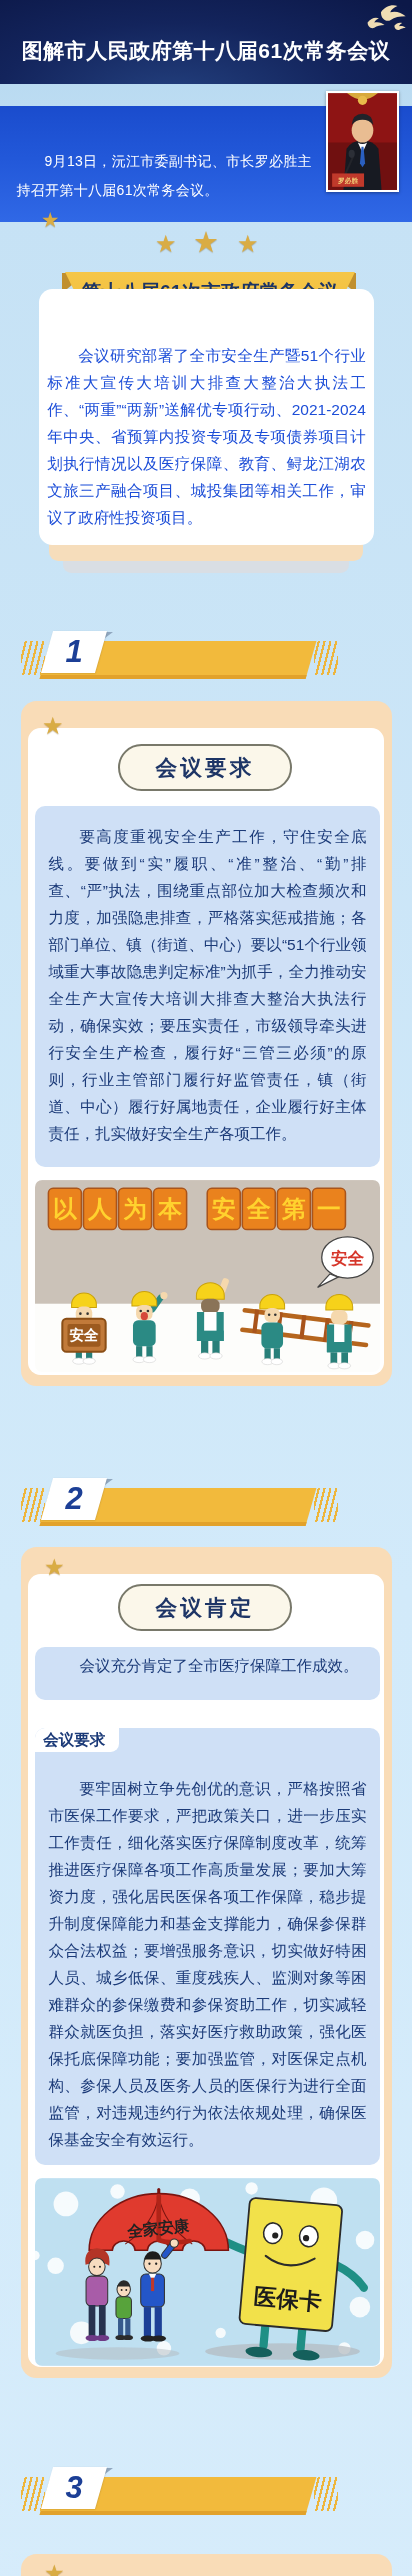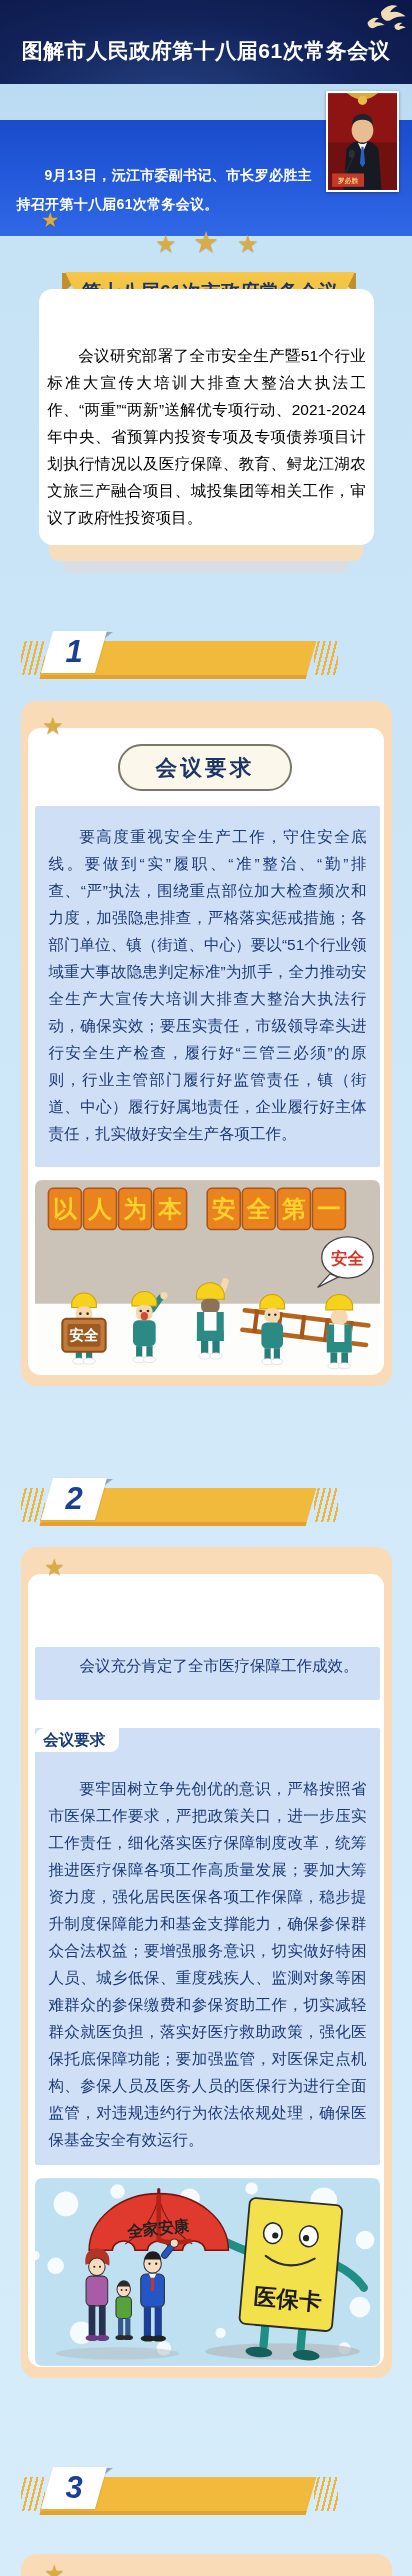--- a/index.html
+++ b/index.html
@@ -12,22 +12,22 @@
 
   
   #hdr { left:0; top:0; width:412px; height:84px;
     background:radial-gradient(ellipse 319px 134px at 42% 115%, #23407e 0%, #13245c 55%, #0c1848 100%); }
   #page-title { position:absolute; left:0; top:37px; width:412px; text-align:center;
     color:#ffffff; font-size:21px; font-weight:bold; letter-spacing:0.5px; }
   .dove { fill:#f0ddb4; }
   #hdr-doves { right:4.1px; top:3.1px; }
 
   
-  #band { left:0; top:120px; width:412px; height:116px;
-    background:linear-gradient(180deg,#1a4ccd 0%,#2258d9 45%,#3068e6 100%);font-weight:bold; }
+  #band { left:0; top:106px; width:412px; height:116px;
+    background:linear-gradient(180deg,#1a4ccd 0%,#2258d9 45%,#3068e6 100%); }
   #intro-text { position:absolute; left:16.5px; top:27px; width:309px; color:#ffffff;
     font-size:14px; line-height:29px; text-indent:2em; letter-spacing:0.3px; }
   #photo { left:326px; top:91px; width:69px; height:97px; background:#fff;
     border:2.1px solid #ffffff; box-shadow:0 1px 3.1px rgba(0,0,0,.35); }
   #photo svg { display:block; }
 
   
   .gstar { color:#d9ac44; text-shadow:0 1px 1px rgba(120,80,10,.35); line-height:1; }
 
   
@@ -38,21 +38,21 @@
     background:linear-gradient(180deg,#f5c648 0%,#f0bc39 100%);
     clip-path:polygon(0 0,100% 0,89.5% 100%,10.5% 100%); text-align:center; color:#1c3566; }
   #mtg-line1 { margin-top:6.7px; font-size:19px; font-weight:bold; letter-spacing:0.5px; }
   #mtg-line2 { margin-top:4.1px; font-size:18px; font-weight:bold; letter-spacing:1px; }
 
   
   #card1 { left:39px; top:289px; width:335px; height:256px; background:#ffffff; border-radius:13.4px; z-index:2; }
   #card1-shadow1 { left:49px; top:536px; width:314px; height:25px; background:#f6ddbb; border-radius:9.3px; z-index:1; }
   #card1-shadow2 { left:63px; top:553px; width:286px; height:19.6px; background:#d9dee4; border-radius:8.2px; z-index:0; }
   #summary-text { position:absolute; left:8.2px; right:8.2px; top:53px; bottom:10.3px; overflow:hidden;
-    color:#000000; font-size:15.5px; line-height:27px; text-align:justify; text-indent:2em; }
+    color:#1d4ed8; font-size:15.5px; line-height:27px; text-align:justify; text-indent:2em; }
 
   
   .secmark { left:0; width:412px; height:46px; }
   .hatch { position:absolute; top:10.3px; width:24px; height:34px;
     background:repeating-linear-gradient(104deg, transparent 0 3.6px, #eeb53b 3.6px 5.7px); }
   .hatch.hl { left:20.6px; } .hatch.hr { left:314px; }
   .ybar { position:absolute; left:45px; top:10.3px; width:266px; height:34px; background:#f2ba3c;
     transform:skewX(-16deg); border-bottom:4.1px solid #e2a22b; }
   .foldtile { position:absolute; left:101px; top:1px; width:0; height:0;
     border-top:9.3px solid #90a7bf; border-right:12.4px solid transparent; z-index:2; }
@@ -71,21 +71,21 @@
   #inner2 { top:27px; bottom:11.3px; }
   .cardstar { z-index:4; }
 
   
   .pill { left:118px; width:170px; height:43px; background:#fbf7ea; border:2.1px solid #78786a;
     border-radius:24px; text-align:center; z-index:3; }
   .pill span { display:block; font-size:21.6px; line-height:43px; font-weight:bold; color:#1d3566; letter-spacing:3.1px; }
   #pill1 { top:744px; } #pill2 { top:1584px; }
 
   
-  .bb { left:35px; width:345px; background:#cfe0f6; border-radius:2px; overflow:hidden; color:#1b3a78; }
+  .bb { left:35px; width:345px; background:#cfe0f6; border-radius:10px; overflow:hidden; color:#1b3a78; }
   .bb-body { padding:0 13.4px; font-size:15.5px; line-height:27px; text-align:justify; }
   .bb-body p { margin:0; text-indent:2em; }
   .seg-b { font-weight:normal; }
   .bb-tag { position:absolute; left:0; top:0; width:84px; height:24px; background:#ffffff;
     border-radius:9.3px 0 8.2px 0; font-size:15.5px; font-weight:bold; color:#1b3a78;
     line-height:24px; padding-left:8.2px; box-sizing:border-box; }
   #bb1  { top:806px; height:361px; } #bb1 .bb-body { padding-top:16.5px; }
   #bbA2 { top:1647px; height:53px; } #bbA2 .bb-body { padding-top:5px; }
   #bbB2 { top:1728px; height:437px; } #bbB2 .bb-body { padding-top:47px; }
 
@@ -290,20 +290,23 @@
     <div class="ntile">
       <span class="num">2</span>
     </div>
     <div class="hatch hr"></div>
   </div>
 
   <div id="cream2" class="cream abs">
     <div id="inner2" class="inner"></div>
   </div>
   <span class="gstar abs cardstar" style="left:44px; top:1556px; font-size:23px;">★</span>
+  <div id="pill2" class="pill abs">
+    <span>会议肯定</span>
+  </div>
   <div id="bbA2" class="bb abs">
     <div class="bb-body">
         <p>会议充分肯定了全市医疗保障工作成效。</p>
       </div>
   </div>
   <div id="bbB2" class="bb abs">
     <div class="bb-tag">会议要求</div>
     <div class="bb-body">
         <p><span class="seg-b">要牢固树立争先创优的意识，</span><span>严格按照省市医保工作要求，严把政策关口，进一步压实工作责任，细化落实医疗保障制度改革，统筹推进医疗保障各项工作高质量发展；</span><span class="seg-b">要加大筹资力度，</span><span>强化居民医保各项工作保障，稳步提升制度保障能力和基金支撑能力，确保参保群众合法权益；</span><span class="seg-b">要增强服务意识，</span><span>切实做好特困人员、城乡低保、重度残疾人、监测对象等困难群众的参保缴费和参保资助工作，切实减轻群众就医负担，落实好医疗救助政策，强化医保托底保障功能；</span><span class="seg-b">要加强监管，</span><span>对医保定点机构、参保人员及医务人员的医保行为进行全面监管，对违规违约行为依法依规处理，确保医保基金安全有效运行。</span></p>
       </div>

